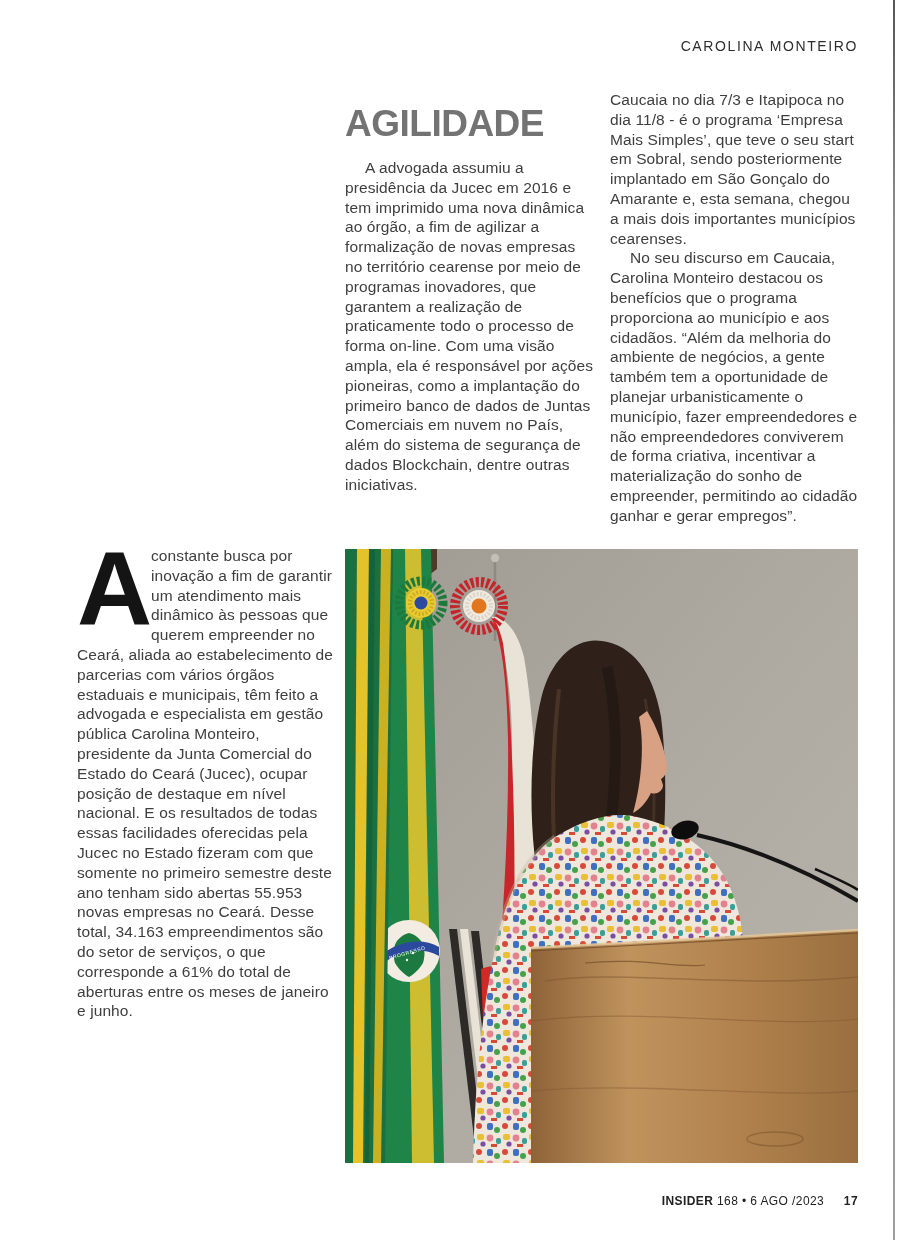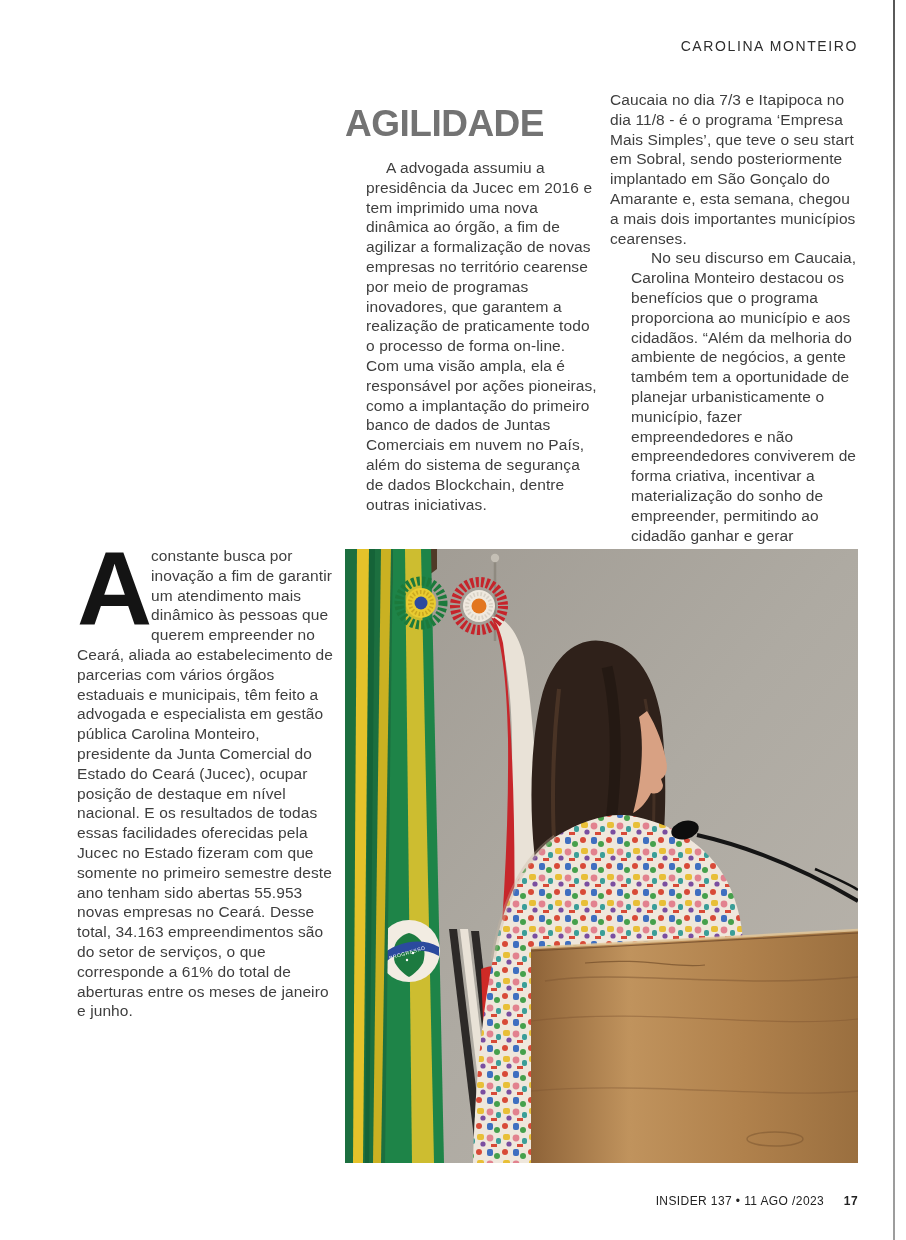--- a/index.html
+++ b/index.html
@@ -10,37 +10,37 @@
   .edge-rule{
     position:absolute;left:893px;top:0;width:2px;height:1240px;
     background:linear-gradient(180deg,#565656 0%,#8d8d8d 18%,#979797 60%,#9d9d9d 100%);
   }
   .kicker{
     position:absolute;top:38px;right:48px;
     font-size:14px;letter-spacing:1.6px;color:#2d2d2d;font-weight:400;
   }
   .col{position:absolute;color:#3e3e3e;}
   .col p{margin:0;font-size:15.5px;line-height:19.8px;letter-spacing:0.1px;}
-  .col p.indent{text-indent:20px;margin-left:21px;}
+  .col p.indent{text-indent:20px;}
   .col-left{left:77px;top:546px;width:259px;}
   .col-mid{left:345px;top:104px;width:252px;}
   .col-right{left:610px;top:90px;width:252px;}
   h1.headline{
     margin:0 0 14px 0;font-size:37px;line-height:40px;font-weight:700;
     letter-spacing:-0.5px;color:#737373;
   }
   .dropcap{
     float:left;width:66px;height:78px;margin:3px 8px 0 0;
     font-size:104px;line-height:78px;font-weight:700;color:#141414;
   }
   figure.photo{position:absolute;left:345px;top:549px;width:513px;height:614px;margin:0;}
   .pagefooter{
     position:absolute;top:1194px;right:48px;font-size:12px;letter-spacing:0.4px;color:#222;
   }
-  .pagefooter .mag{font-weight:400;}
+  .pagefooter .mag{font-weight:700;}
   .pagefooter .pno{font-weight:700;margin-left:16px;}
 </style>
 </head>
 <body>
 
 <div class="page">
 
   <div class="edge-rule"></div>
 
   <header>
@@ -169,17 +169,17 @@
       <g>
         <path d="M352,286 C405,298 462,322 513,352" stroke="#151515" stroke-width="4" fill="none"></path>
         <path d="M470,320 C488,328 504,335 513,341" stroke="#111111" stroke-width="2.5" fill="none"></path>
         <ellipse cx="340" cy="281" rx="14" ry="9" transform="rotate(-16 340 281)" fill="#0d0d0d"></ellipse>
       </g>
     </svg>
   </figure>
 
   <footer class="pagefooter">
     <span class="mag">INSIDER</span>
-    <span class="issue">137 • 11 AGO /2023</span>
+    <span class="issue">168 • 6 AGO /2023</span>
     <span class="pno">17</span>
   </footer>
 
 </div>
 
 </body></html>

